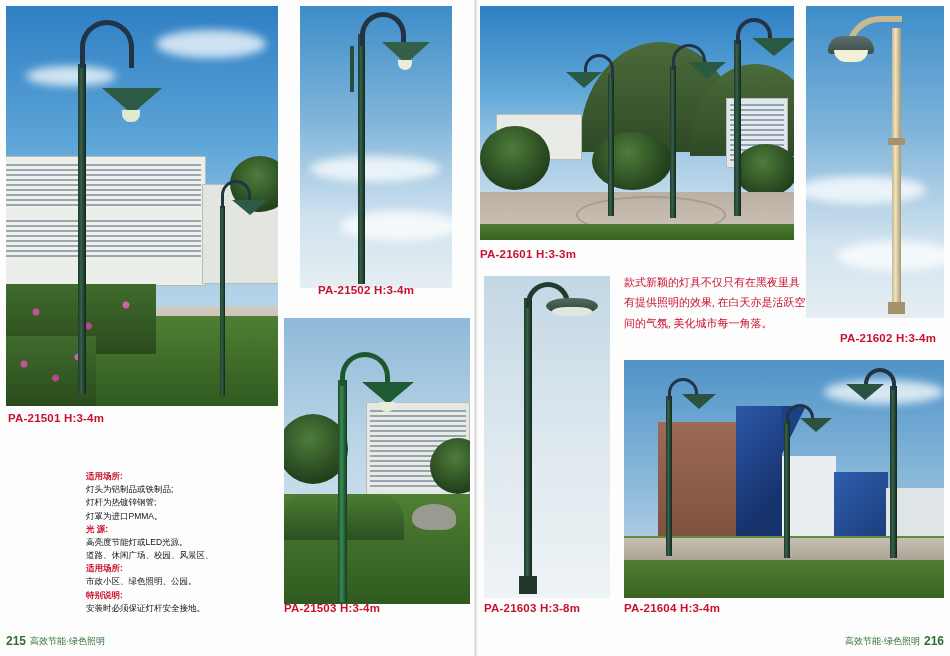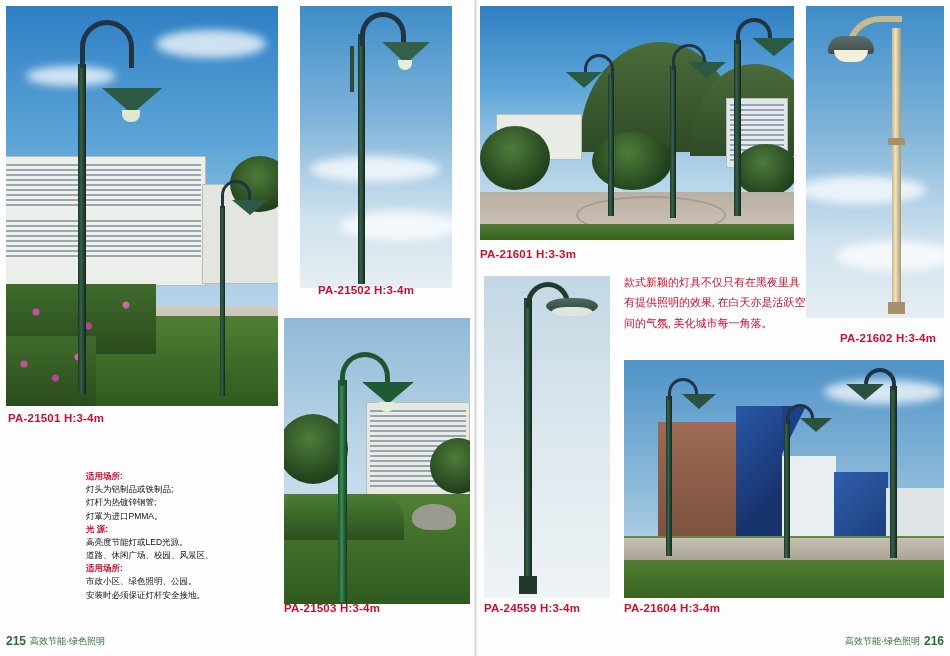--- a/index.html
+++ b/index.html
@@ -240,21 +240,21 @@
   <div class="caption" style="left:840px; top:332px;">PA-21602 H:3-4m</div>
 
   <div class="photo" style="left:484px; top:276px; width:126px; height:322px;">
     <div class="sky pale" style="background:linear-gradient(to bottom,#c3d7e4 0%,#dfe9ef 55%,#eef3f5 100%);"></div>
     <div class="pole" style="left:40px; top:22px; width:8px; height:296px;"></div>
     <div class="arm" style="left:42px; top:6px; width:44px; height:26px; border-width:5px; border-color:#1f3a2e;"></div>
     <div style="position:absolute; left:62px; top:22px; width:52px; height:16px; background:linear-gradient(to bottom,#4f6d60,#2b4036); border-radius:26px/9px;"></div>
     <div style="position:absolute; left:68px; top:31px; width:40px; height:9px; background:#dfe7df; border-radius:20px/6px;"></div>
     <div style="position:absolute; left:35px; top:300px; width:18px; height:18px; background:#22382c;"></div>
   </div>
-  <div class="caption" style="left:484px; top:602px;">PA-24559 H:3-4m</div>
+  <div class="caption" style="left:484px; top:602px;">PA-21603 H:3-8m</div>
 
   <div class="photo" style="left:624px; top:360px; width:320px; height:238px;">
     <div class="sky" style="background:linear-gradient(to bottom,#4f93c8 0%,#8fbcdb 55%,#cfe0ec 100%);"></div>
     <div class="cloud" style="left:200px; top:20px; width:120px; height:24px;"></div>
 
     <div style="position:absolute; left:34px; top:62px; width:86px; height:124px; background:linear-gradient(to bottom,#9d6a55,#7b503e);"></div>
     <div style="position:absolute; left:112px; top:46px; width:0; height:0; border-left:0 solid transparent; border-right:70px solid transparent; border-top:140px solid #1d3f86;"></div>
     <div style="position:absolute; left:112px; top:46px; width:46px; height:140px; background:linear-gradient(135deg,#2b58a8 0%,#17336e 70%);"></div>
     <div style="position:absolute; left:158px; top:96px; width:54px; height:90px; background:#e9eef1;"></div>
     <div style="position:absolute; left:210px; top:112px; width:54px; height:74px; background:linear-gradient(135deg,#2f5fae,#1b3a77);"></div>
@@ -278,20 +278,21 @@
   <div class="textblock" style="left:86px; top:470px; width:190px;">
     <div class="row hd">适用场所:</div>
     <div class="row">灯头为铝制品或铁制品;</div>
     <div class="row">灯杆为热镀锌钢管;</div>
     <div class="row">灯罩为进口PMMA。</div>
     <div class="row hd">光    源:</div>
     <div class="row">高亮度节能灯或LED光源。</div>
     <div class="row">道路、休闲广场、校园、风景区、</div>
     <div class="row hd">适用场所:</div>
     <div class="row">市政小区、绿色照明、公园。</div>
+    <div class="row hd">特别说明:</div>
     <div class="row">安装时必须保证灯杆安全接地。</div>
   </div>
 
   <div class="redpara" style="left:624px; top:272px;">款式新颖的灯具不仅只有在黑夜里具有提供照明的效果, 在白天亦是活跃空间的气氛, 美化城市每一角落。</div>
 
   <div class="footer-left">
     <span class="pagenum">215</span>
     <span>高效节能·绿色照明</span>
   </div>
   <div class="footer-right">

